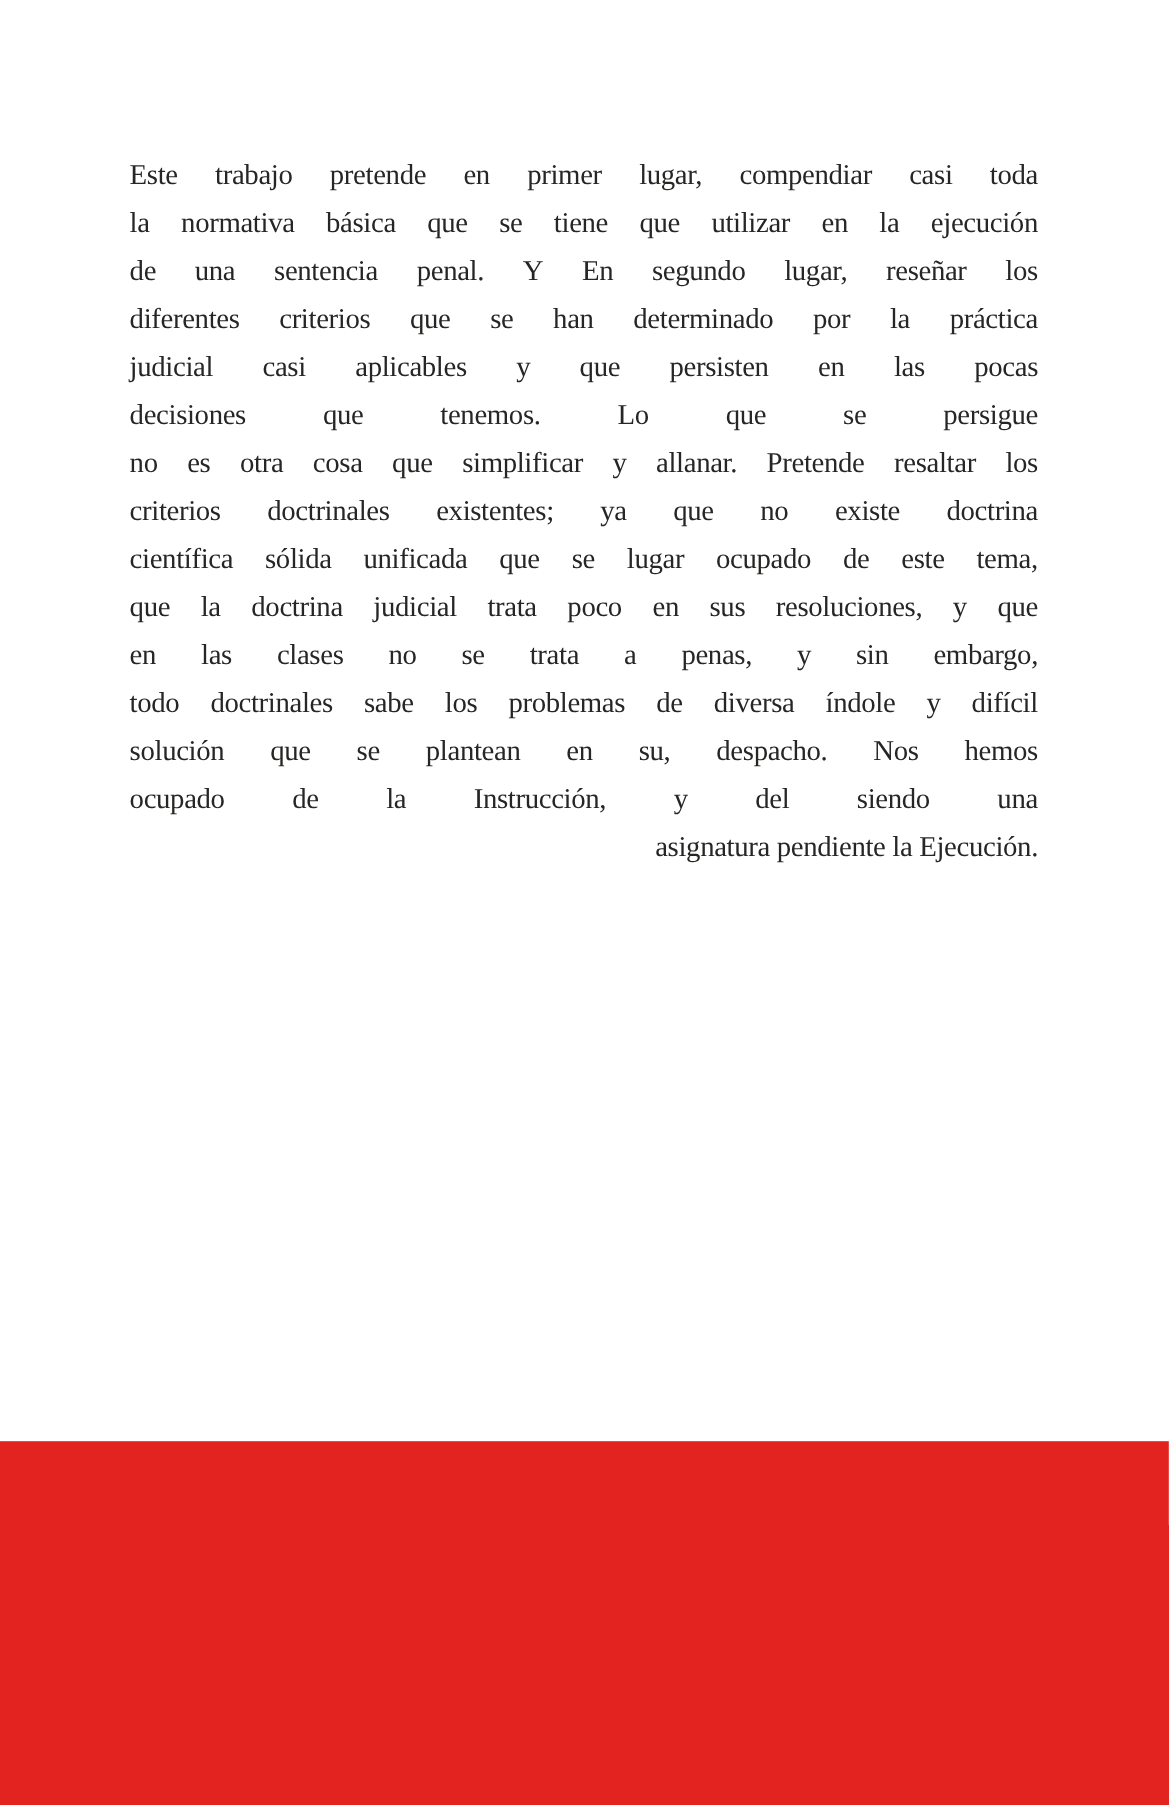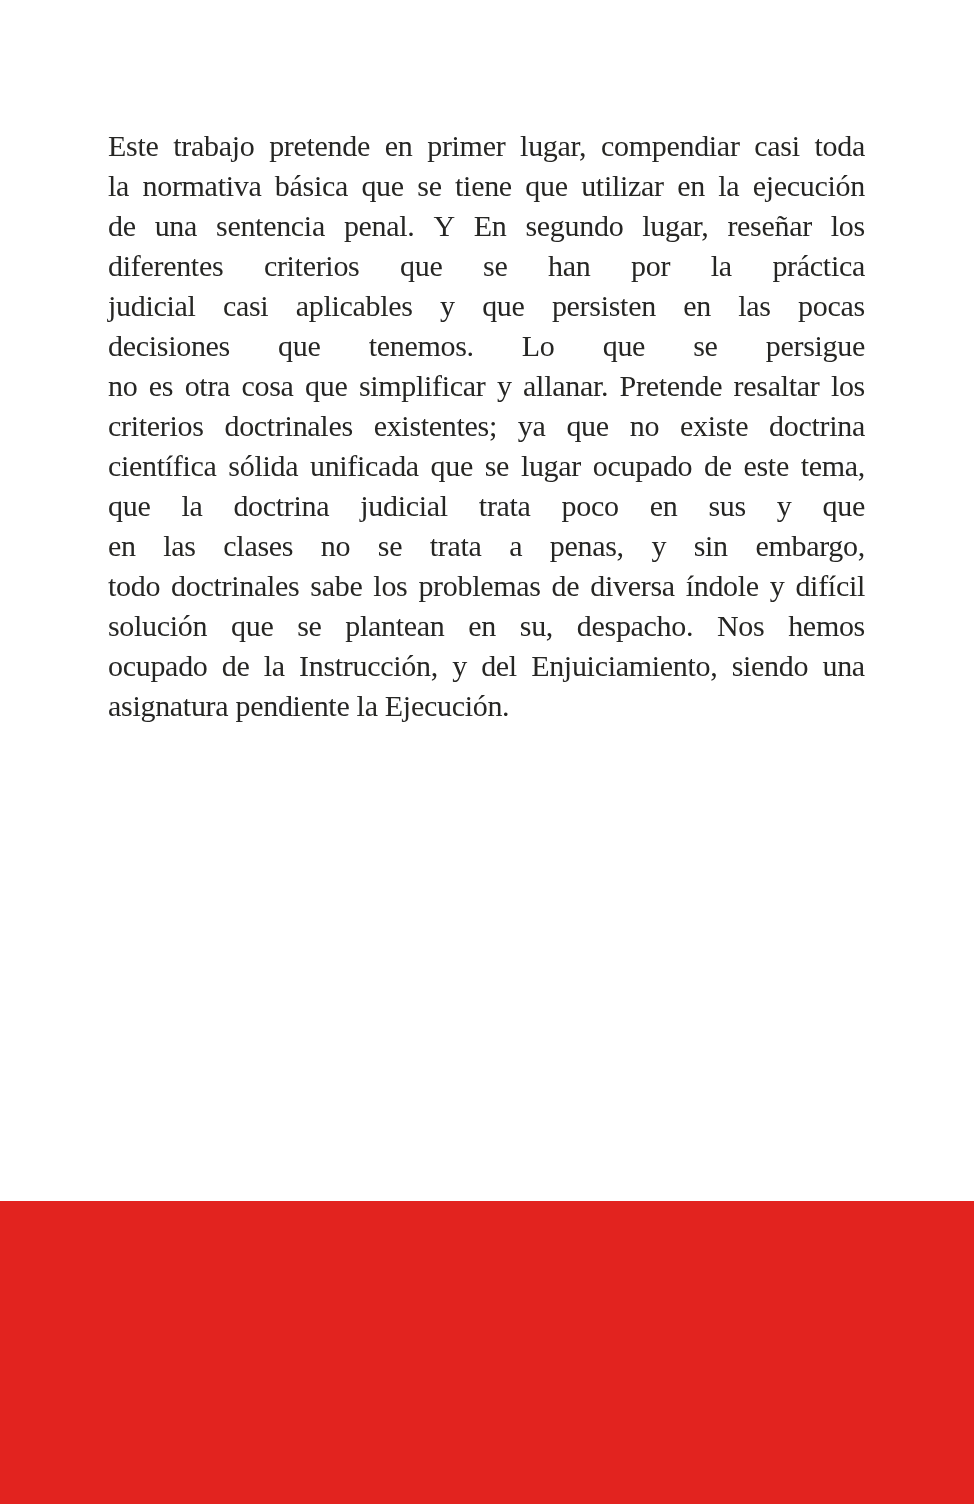--- a/index.html
+++ b/index.html
@@ -11,27 +11,27 @@
     overflow:hidden;
   }
   .page{
     position:absolute;left:0;top:0;width:974px;height:1504px;background:var(--page-bg,#ffffff);
   }
 
   
   .back-text{
     position:absolute;left:108px;top:126px;width:757px;
     color:var(--ink,#262624);
-    font-size:30px;line-height:40px;letter-spacing:-0.3px;
+    font-size:24px;line-height:40px;letter-spacing:-0.3px;
   }
   .tline{
     display:flex;justify-content:space-between;flex-wrap:nowrap;
     height:40px;align-items:baseline;white-space:nowrap;
   }
-  .tline.last{display:block;white-space:normal;}
+  .tline.last{display:block;white-space:normal;text-align:right;}
   .tline span{display:inline-block;}
 
   
   .red-band{
     position:absolute;left:0;top:1201px;width:974px;height:303px;
     background:var(--band-red,#e2231f);
   }
 </style>
 </head>
 <body style="--page-bg: #ffffff; --band-red: #e2231f; --ink: #262624;">
@@ -74,20 +74,21 @@
         <span>lugar,</span>
         <span>reseñar</span>
         <span>los</span>
       </div>
       <div class="tline">
         <span>diferentes</span>
         <span>criterios</span>
         <span>que</span>
         <span>se</span>
         <span>han</span>
+        <span>determinado</span>
         <span>por</span>
         <span>la</span>
         <span>práctica</span>
       </div>
       <div class="tline">
         <span>judicial</span>
         <span>casi</span>
         <span>aplicables</span>
         <span>y</span>
         <span>que</span>
@@ -142,20 +143,21 @@
       </div>
       <div class="tline">
         <span>que</span>
         <span>la</span>
         <span>doctrina</span>
         <span>judicial</span>
         <span>trata</span>
         <span>poco</span>
         <span>en</span>
         <span>sus</span>
+        <span>resoluciones,</span>
         <span>y</span>
         <span>que</span>
       </div>
       <div class="tline">
         <span>en</span>
         <span>las</span>
         <span>clases</span>
         <span>no</span>
         <span>se</span>
         <span>trata</span>
@@ -188,21 +190,20 @@
         <span>Nos</span>
         <span>hemos</span>
       </div>
       <div class="tline">
         <span>ocupado</span>
         <span>de</span>
         <span>la</span>
         <span>Instrucción,</span>
         <span>y</span>
         <span>del</span>
-        <span>Enjuiciamiento,</span>
         <span>siendo</span>
         <span>una</span>
       </div>
       <div class="tline last">asignatura pendiente la Ejecución.</div>
     </div>
 
   <div class="red-band">
 
     
     

